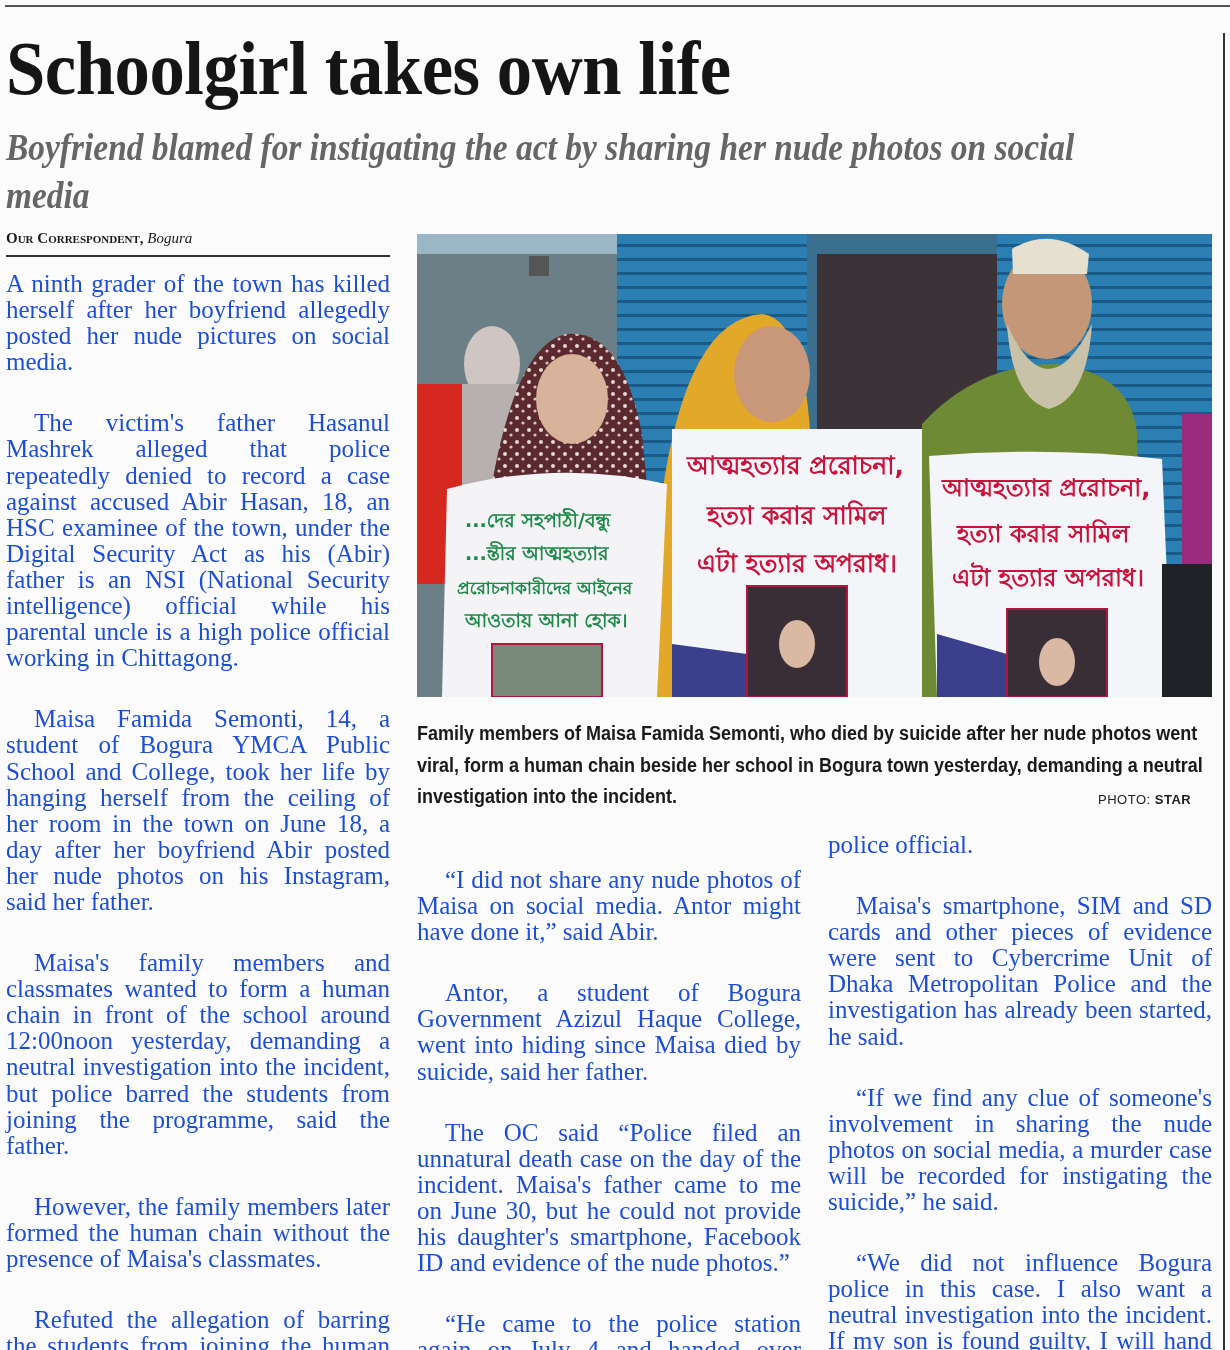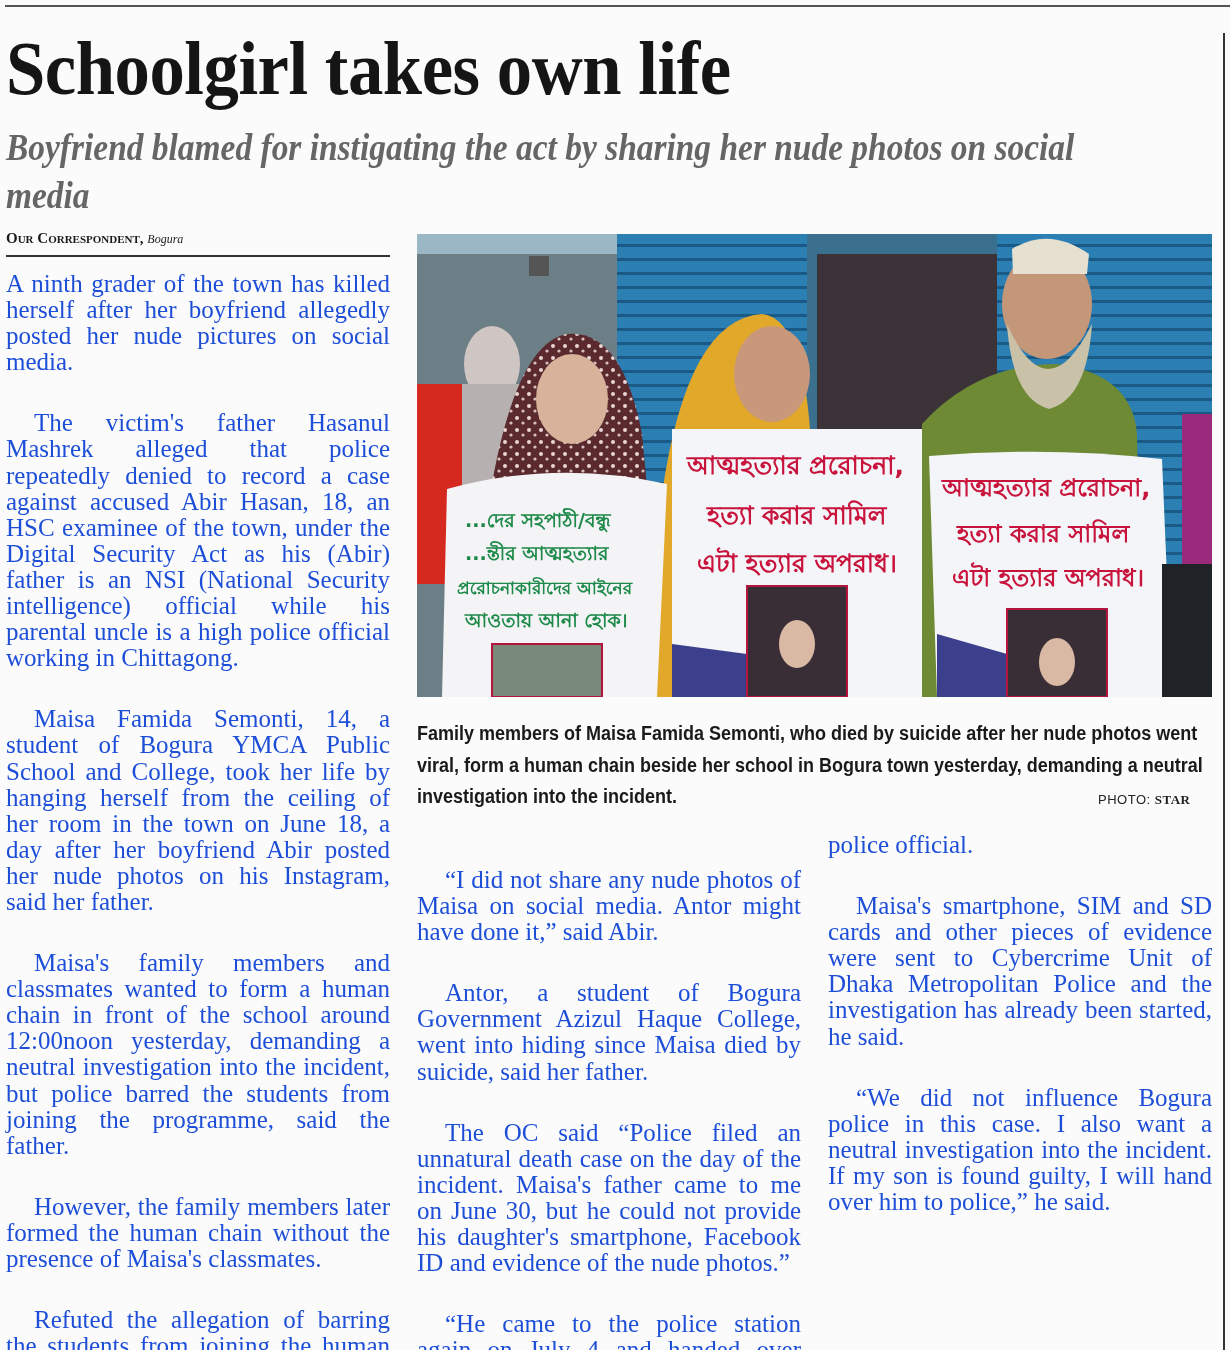--- a/index.html
+++ b/index.html
@@ -19,21 +19,21 @@
     position: absolute; left: 6px; top: 123px; width: 1300px;
     font-family: "Liberation Serif", "DejaVu Serif", serif;
     font-style: italic; font-size: 38px; line-height: 48px; color: #666;
     transform: scaleX(0.88); transform-origin: left top;
   }
   .byline {
     position: absolute; left: 6px; top: 230px;
     font-size: 15px; color: #1a1a1a;
   }
   .byline .role { font-variant: small-caps; font-weight: 700; font-size: 15px; }
-  .byline .place { font-style: italic; font-size: 12px; }
+  .byline .place { font-style: italic; font-size: 15px; }
   .byline-rule { position: absolute; left: 6px; top: 255px; width: 384px; height: 2px; background: #333; }
 
   .col {
     position: absolute; font-size: 25px; line-height: 26.1px; text-align: justify;
     hyphens: manual; color: #1d4ed8;
   }
   .col p { text-indent: 0; }
   .col p.ind { text-indent: 28px; margin-top: 35px; }
   .col1 { left: 6px; top: 271px; width: 384px; }
   .col2 { left: 417px; top: 832px; width: 384px; }
@@ -47,21 +47,21 @@
     position: absolute; left: 417px; top: 718px; width: 800px;
     font-family: "Liberation Sans", "DejaVu Sans", sans-serif;
     font-weight: 700; font-size: 20px; line-height: 31.5px; color: #1a1a1a;
     transform: scaleX(0.9); transform-origin: left top; width: 880px;
   }
   .credit {
     position: absolute; left: 1098px; top: 792px;
     font-family: "Liberation Sans", "DejaVu Sans", sans-serif;
     font-size: 13px; color: #222; letter-spacing: 0.5px;
   }
-  .credit b { font-weight: 700; font-family: Liberation Serif, serif; }
+  .credit b { font-weight: 700; }
 
   .placard-text { font-family: "DejaVu Sans", "Liberation Sans", sans-serif; font-weight: 700; }
 </style>
 </head>
 <body>
 
 <div class="top-rule"></div>
 <div class="right-rule"></div>
 
 <h1 class="headline">Schoolgirl takes own life</h1>
@@ -163,14 +163,15 @@
 <div class="col col2">
   <p class="ind">“I did not share any nude photos of Maisa on social media. Antor might have done it,” said Abir.</p>
   <p class="ind">Antor, a student of Bogura Government Azizul Haque College, went into hiding since Maisa died by suicide, said her father.</p>
   <p class="ind">The OC said “Police filed an unnatural death case on the day of the incident. Maisa's father came to me on June 30, but he could not provide his daughter's smartphone, Facebook ID and evidence of the nude photos.”</p>
   <p class="ind">“He came to the police station again on July 4 and handed over Maisa's smartphone to me. Later, I took his complaint,” said the</p>
 </div>
 
 <div class="col col3">
   <p>police official.</p>
   <p class="ind">Maisa's smartphone, SIM and SD cards and other pieces of evidence were sent to Cybercrime Unit of Dhaka Metropolitan Police and the investigation has already been started, he said.</p>
+  <p class="ind">“If we find any clue of someone's involvement in sharing the nude photos on social media, a murder case will be recorded for instigating the suicide,” he said.</p>
   <p class="ind">“We did not influence Bogura police in this case. I also want a neutral investigation into the incident. If my son is found guilty, I will hand over him to police,” he said.</p>
 </div>
 
 </body></html>

